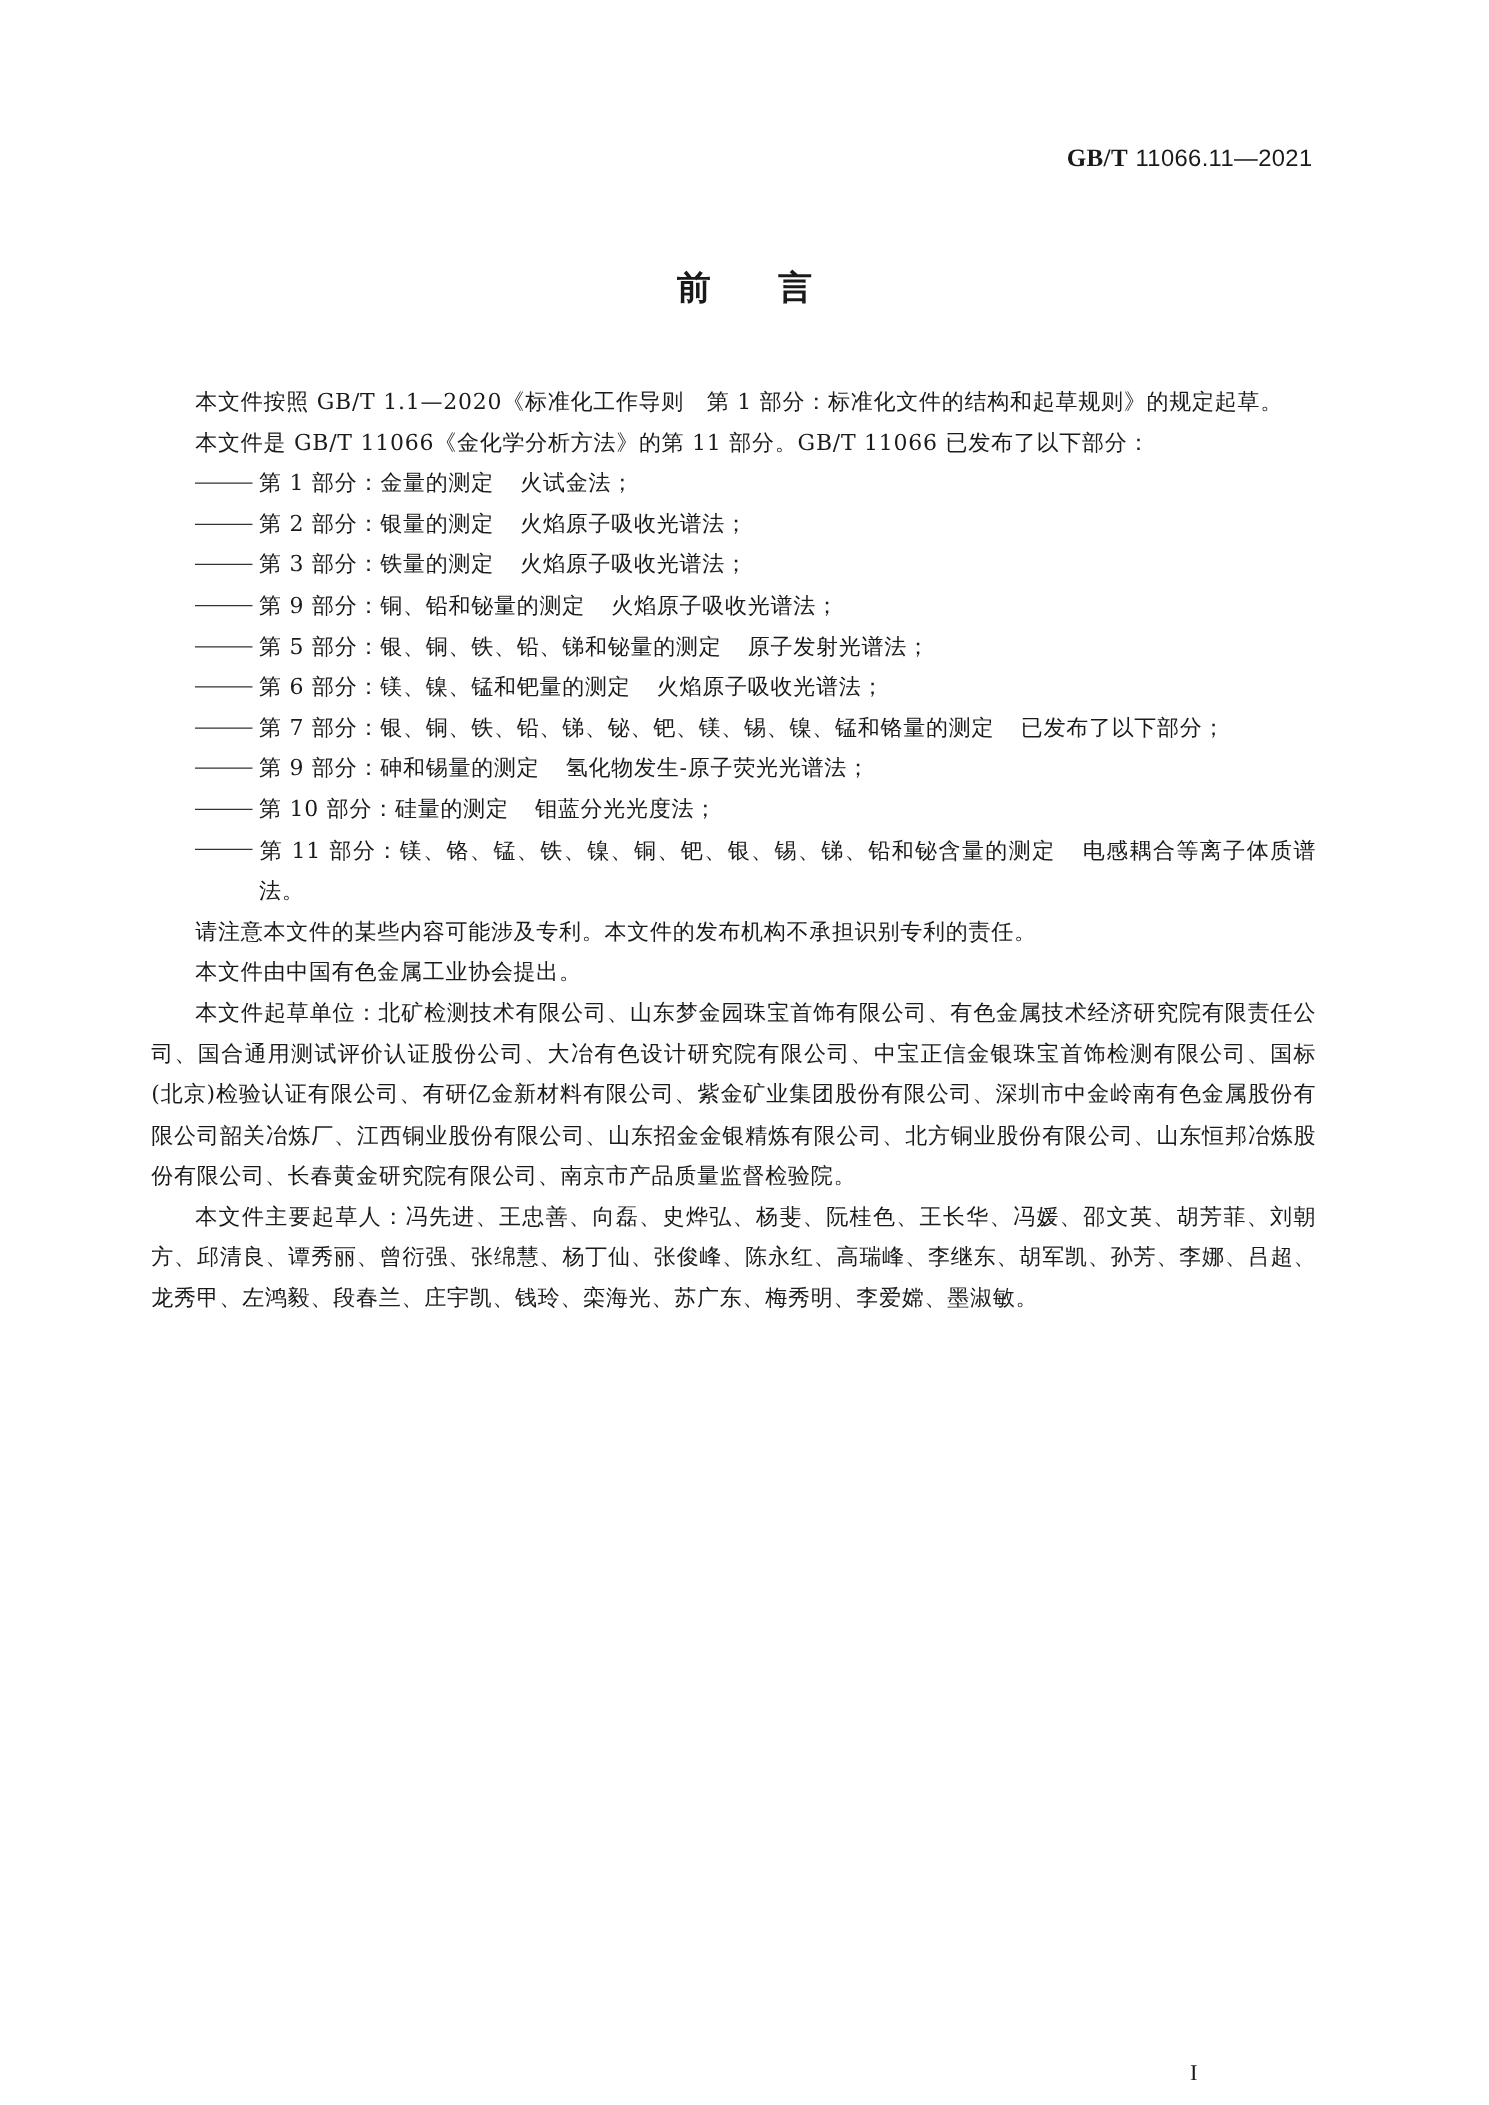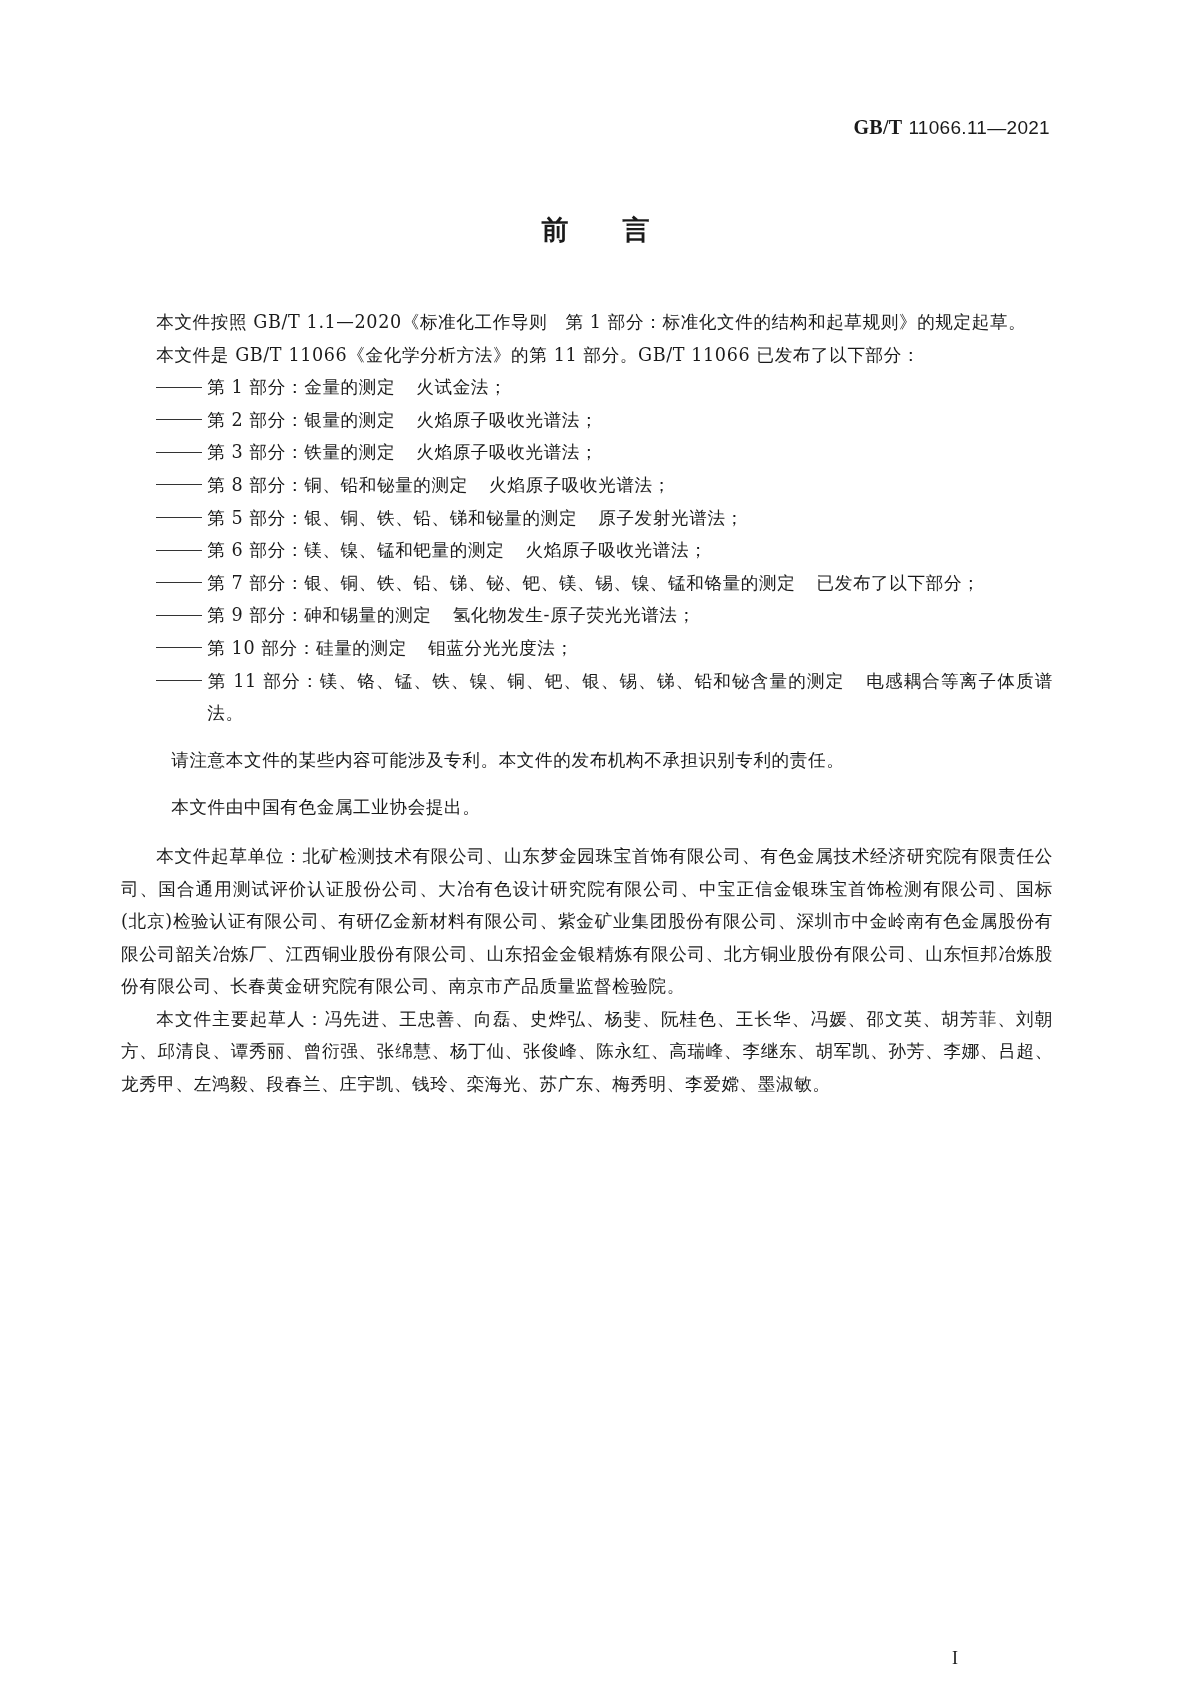--- a/index.html
+++ b/index.html
@@ -54,23 +54,22 @@
       line-height: 32.6px;
       text-align: justify;
       text-justify: inter-character;
       letter-spacing: 0.6px;
     }
     .para {
       margin: 0;
       text-indent: 2em;
     }
     .para-noindent {
-      margin: 15px;
+      margin: 0;
       text-indent: 2em;
-      font-family: Liberation Mono, monospace;
     }
     .list-item {
       margin: 0;
       padding-left: calc(2em + 2.9em);
       text-indent: -2.9em;
     }
     .list-item .dash {
       display: inline-block;
       width: 2.9em;
       text-indent: 0;
@@ -107,21 +106,21 @@
 <div class="title">前言</div>
 
 <div class="content">
   <p class="para">本文件按照 GB/T 1.1—2020《标准化工作导则　第 1 部分：标准化文件的结构和起草规则》的规定起草。</p>
   <p class="para">本文件是 GB/T 11066《金化学分析方法》的第 11 部分。GB/T 11066 已发布了以下部分：</p>
 
   <div>
     <p class="list-item"><span class="dash"><span></span></span><span>第 1 部分：金量的测定</span><span class="gap"></span><span>火试金法；</span></p>
     <p class="list-item"><span class="dash"><span></span></span><span>第 2 部分：银量的测定</span><span class="gap"></span><span>火焰原子吸收光谱法；</span></p>
     <p class="list-item"><span class="dash"><span></span></span><span>第 3 部分：铁量的测定</span><span class="gap"></span><span>火焰原子吸收光谱法；</span></p>
-    <p class="list-item"><span class="dash"><span></span></span><span>第 8 部分：铜、铅和铋量的测定</span><span class="gap"></span><span>火焰原子吸收光谱法；</span></p>
+    <p class="list-item"><span class="dash"><span></span></span><span>第 9 部分：铜、铅和铋量的测定</span><span class="gap"></span><span>火焰原子吸收光谱法；</span></p>
     <p class="list-item"><span class="dash"><span></span></span><span>第 5 部分：银、铜、铁、铅、锑和铋量的测定</span><span class="gap"></span><span>原子发射光谱法；</span></p>
     <p class="list-item"><span class="dash"><span></span></span><span>第 6 部分：镁、镍、锰和钯量的测定</span><span class="gap"></span><span>火焰原子吸收光谱法；</span></p>
     <p class="list-item"><span class="dash"><span></span></span><span>第 7 部分：银、铜、铁、铅、锑、铋、钯、镁、锡、镍、锰和铬量的测定</span><span class="gap"></span><span>已发布了以下部分；</span></p>
     <p class="list-item"><span class="dash"><span></span></span><span>第 9 部分：砷和锡量的测定</span><span class="gap"></span><span>氢化物发生-原子荧光光谱法；</span></p>
     <p class="list-item"><span class="dash"><span></span></span><span>第 10 部分：硅量的测定</span><span class="gap"></span><span>钼蓝分光光度法；</span></p>
     <p class="list-item"><span class="dash"><span></span></span><span>第 11 部分：镁、铬、锰、铁、镍、铜、钯、银、锡、锑、铅和铋含量的测定</span><span class="gap"></span><span>电感耦合等离子体质谱法。</span></p>
   </div>
 
   <p class="para-noindent">请注意本文件的某些内容可能涉及专利。本文件的发布机构不承担识别专利的责任。</p>
   <p class="para-noindent">本文件由中国有色金属工业协会提出。</p>

